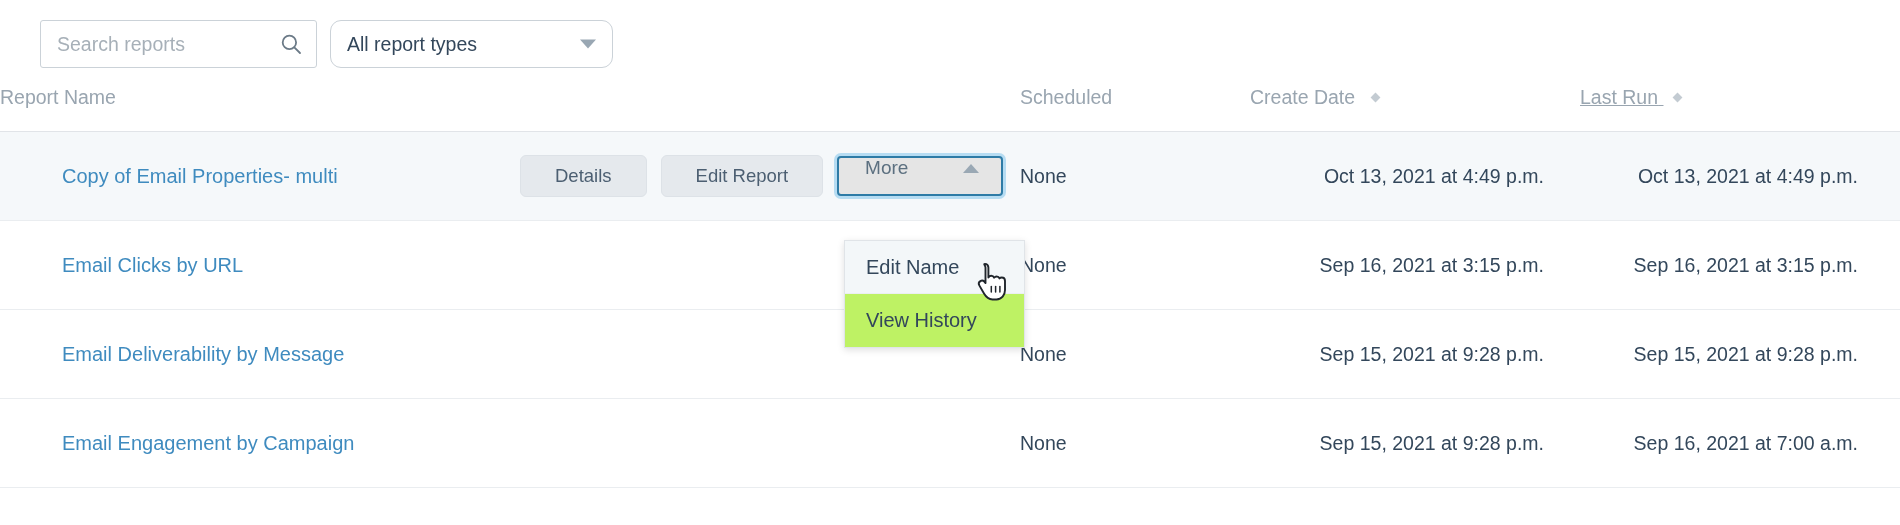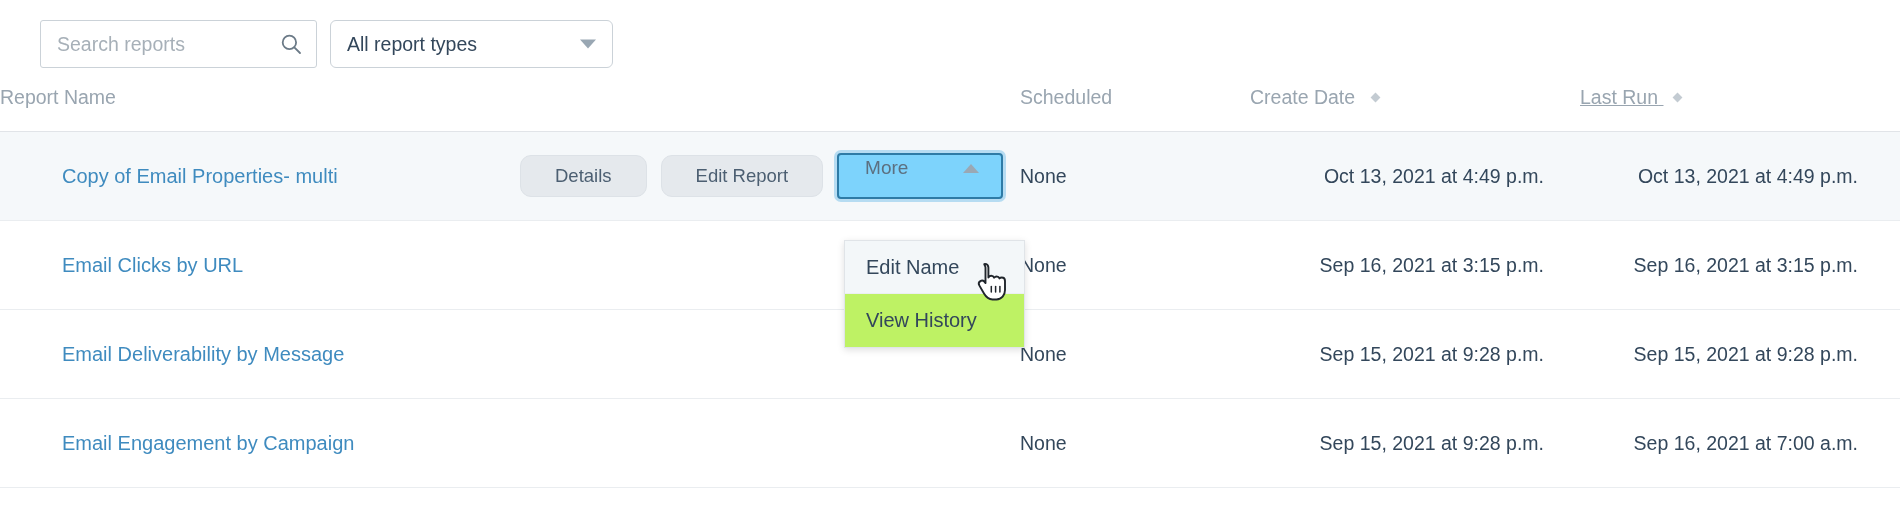--- a/index.html
+++ b/index.html
@@ -49,21 +49,21 @@
     right: 14px; top: 50%;
     transform: translateY(-50%);
     width: 22px; height: 22px;
     display: flex; align-items: center; justify-content: center;
   }
 
   .type-select {
     position: relative;
     width: 283px; height: 48px;
     border: 1px solid #cbd2d8;
-    border-radius: 6px;
+    border-radius: 11px;
     background: #ffffff;
     display: flex;
     align-items: center;
   }
   .type-select-label {
     font-size: 19.5px;
     color: #33475b;
     padding-left: 16px;
   }
   .caret-down {
@@ -135,34 +135,34 @@
     display: flex;
     align-items: center;
     gap: 14px;
   }
   .btn {
     font-family: "Liberation Sans", sans-serif;
     font-size: 18.5px;
     color: #4c5f72;
     background: #e5e9ed;
     border: 1px solid #dde2e7;
-    border-radius: 11px;
+    border-radius: 6px;
     height: 42px;
     padding: 0 34px;
     cursor: pointer;
     line-height: 40px;
     white-space: nowrap;
   }
   .btn-more-wrap { position: relative; }
   .btn-more {
-    background: #7dd3fc;
+    background: #e5e5e5;
     border: 2px solid #2e7ba6;
     box-shadow: 0 0 0 3px rgba(129,196,235,0.55);
     color: #5c7080;
-    height: 46px;
+    height: 40px;
     padding: 0 22px 16px 26px;
     width: 166px;
     display: flex;
     align-items: center;
     justify-content: space-between;
     border-radius: 4px;
     font-size: 19px;
     cursor: pointer;
   }
   .caret-up {

